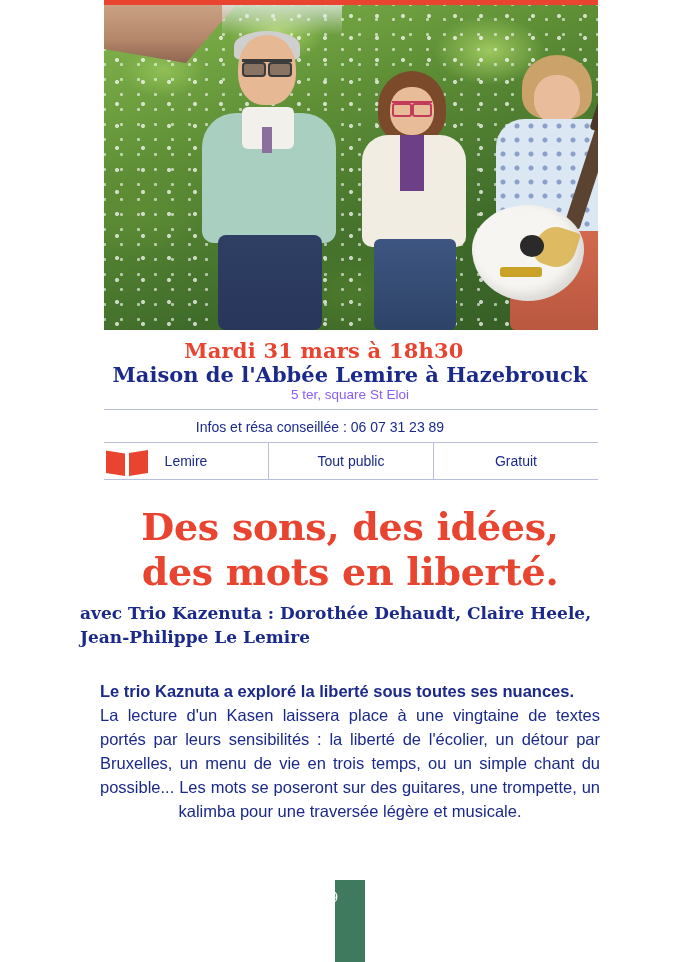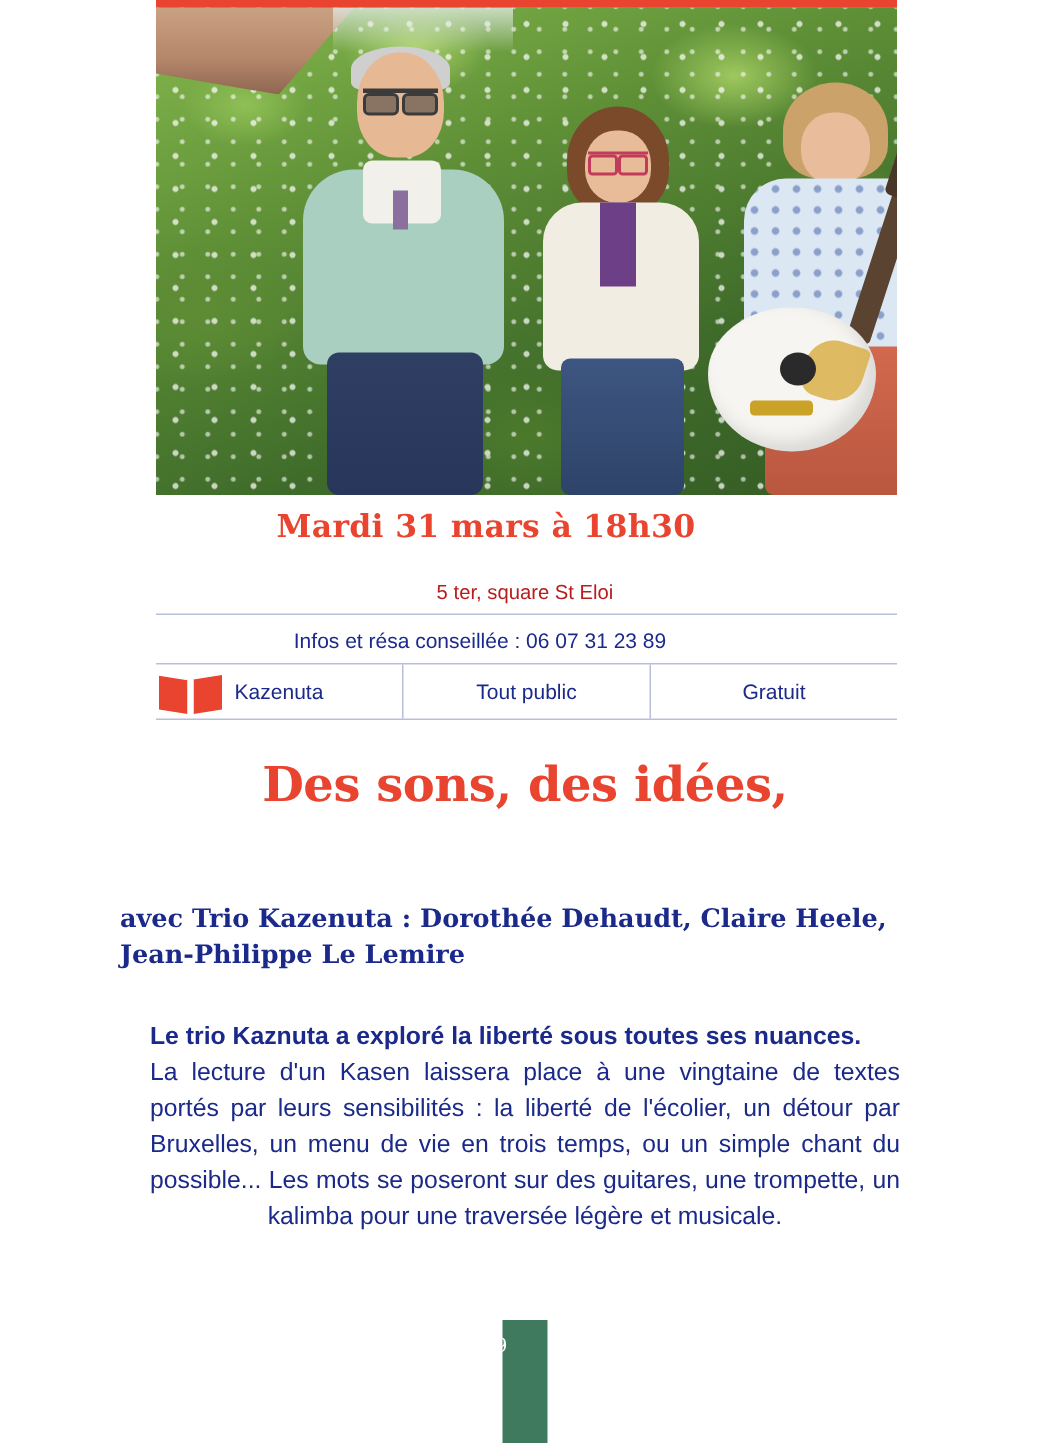--- a/index.html
+++ b/index.html
@@ -240,21 +240,21 @@
     text-align: center;
     font-family: "DejaVu Serif", serif;
     font-weight: bold;
     font-size: 21px;
     color: #1b2a8a;
   }
   .event-address {
     position: absolute; top: 387px; left: 0; width: 700px;
     text-align: center;
     font-size: 13.5px;
-    color: #b91c1c;
+    color: #8b5cf6;
   }
 
   .rule {
     position: absolute;
     left: 104px;
     width: 494px;
     height: 1px;
     background: #b9bfd8;
   }
   .rule-1 { top: 409px; }
@@ -294,21 +294,21 @@
     width: 46px;
     height: 34px;
   }
 
   .title {
     position: absolute;
     top: 505px; left: 60px; width: 580px;
     text-align: center;
     font-family: "DejaVu Serif", serif;
     font-weight: bold;
-    font-size: 32px;
+    font-size: 38px;
     line-height: 1.18;
     color: #e8442f;
     letter-spacing: -0.3px;
   }
   .subtitle {
     position: absolute;
     top: 602px; left: 80px; width: 540px;
     font-family: "DejaVu Serif", serif;
     font-weight: bold;
     font-size: 17px;
@@ -396,42 +396,44 @@
         <div class="body"></div>
         <div class="waist"></div>
         <div class="pickguard"></div>
         <div class="hole"></div>
         <div class="bridge"></div>
       </div>
     </div>
   </div>
 
   <div class="event-date">Mardi 31 mars à 18h30</div>
+  <div class="event-place">Maison de l'Abbée Lemire à Hazebrouck</div>
   <div class="event-address">5 ter, square St Eloi</div>
 
   <div class="rule rule-1"></div>
   <div class="infos">Infos et résa conseillée : 06 07 31 23 89</div>
   <div class="rule rule-2"></div>
 
   <svg class="book-icon" viewBox="0 0 46 34">
     <path d="M2 5 L21 8 L21 31 L2 28 Z" fill="#e8442f"></path>
     <path d="M44 5 L25 8 L25 31 L44 28 Z" fill="#e8442f"></path>
     <path d="M21 8 L23 9 L25 8 L25 31 L23 30 L21 31 Z" fill="#ffffff"></path>
     <path d="M2 5 L21 8" stroke="#ffffff" stroke-width="1" fill="none"></path>
   </svg>
 
   <div class="tags">
-    <div class="tag">Kazenuta</div>
+    <div class="tag">Lemire</div>
     <div class="tag">Tout public</div>
     <div class="tag">Gratuit</div>
   </div>
   <div class="rule rule-3"></div>
 
   <div class="title">
     <div>Des sons, des idées,</div>
+    <div>des mots en liberté.</div>
   </div>
 
   <div class="subtitle">
     <div>avec Trio Kazenuta : Dorothée Dehaudt, Claire Heele,</div>
     <div>Jean-Philippe Le Lemire</div>
   </div>
 
   <div class="body-text">
     <span class="lead">Le trio Kaznuta a exploré la liberté sous toutes ses nuances.</span>
     <span class="rest">La lecture d'un Kasen laissera place à une vingtaine de textes portés par leurs sensibilités : la liberté de l'écolier, un détour par Bruxelles, un menu de vie en trois temps, ou un simple chant du possible... Les mots se poseront sur des guitares, une trompette, un kalimba pour une traversée légère et musicale.</span>

